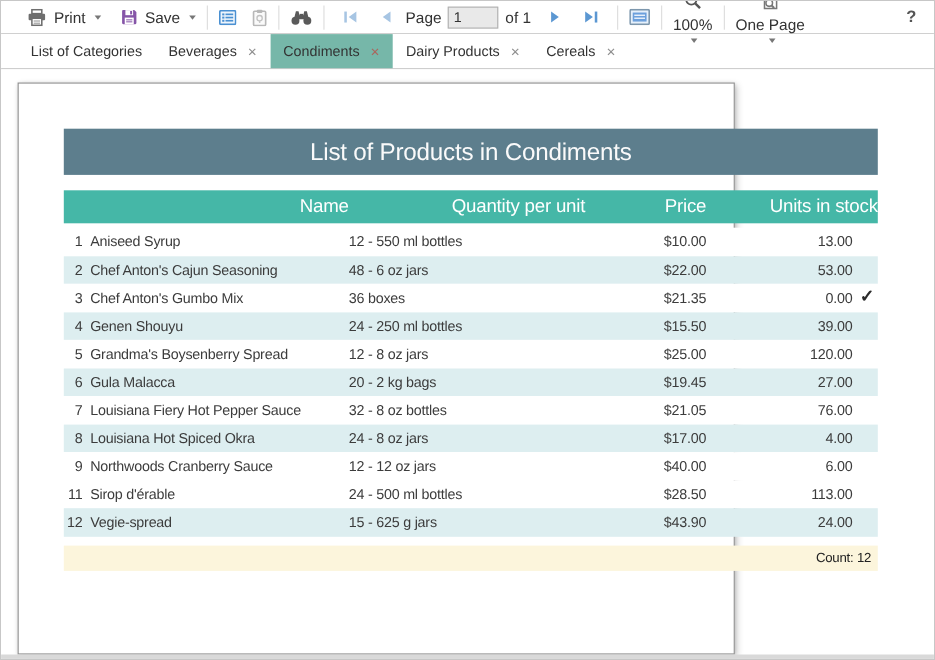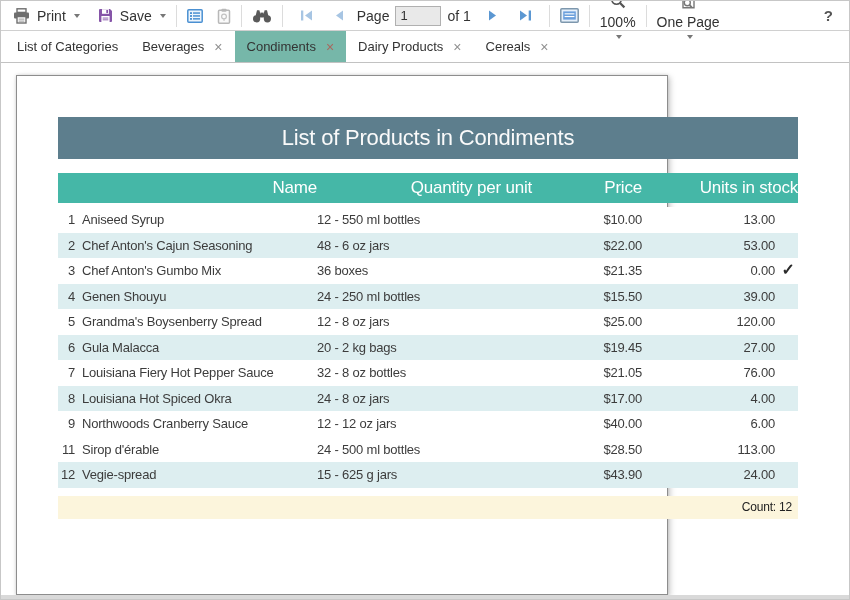--- a/index.html
+++ b/index.html
@@ -7,21 +7,21 @@
   body { font-family: "Liberation Sans", sans-serif; background: #fff; }
 
   .app {
     position: relative; width: 850px; height: 600px;
     border: 1px solid #c7c7c7; background: #fff; overflow: hidden;
   }
 
   
   .toolbar {
     height: 30px; display: flex; align-items: center;
-    padding: 0 10px 0 12px; border-bottom: 1px solid #d0d0d0;
+    padding: 0 10px 0 24px; border-bottom: 1px solid #d0d0d0;
     background: #fff; font-size: 14px; color: #333;
   }
   .tbtn { display: flex; align-items: center; gap: 5px; cursor: pointer; }
   .tbtn .lbl { margin-left: 2px; }
   .caret {
     width: 0; height: 0; margin-left: 3px;
     border-left: 3.5px solid transparent; border-right: 3.5px solid transparent;
     border-top: 4px solid #777;
   }
   .sep { width: 1px; height: 22px; background: #dcdcdc; margin: 0 10px; }
@@ -37,21 +37,21 @@
   }
   .of-label { margin-right: 4px; }
   .spacer { flex: 1; }
   .help { font-weight: bold; font-size: 15px; color: #555; margin-right: 6px; cursor: pointer; }
   .zoom-group, .viewmode-group { display: flex; align-items: center; gap: 5px; cursor: pointer; flex-direction: column; }
 
   
   .tabbar {
     height: 32px; display: flex; align-items: stretch;
     border-bottom: 1px solid #c2c2c2; background: #fff;
-    font-size: 13px; color: #333; padding-left: 4px;
+    font-size: 13px; color: #333; padding-left: 15px;
   }
   .tab { display: flex; align-items: center; padding: 0 12px; cursor: pointer; white-space: nowrap; }
   .tab.active { background: var(--active_tab_bg); }
   .tab-close { margin-left: 10px; font-size: 14px; color: #8f8f8f; line-height: 1; cursor: pointer; }
   .tab.active .tab-close { color: #a9675e; }
 
   
   .content { position: relative; height: 536px; background: #fff; }
   .page {
     position: absolute; left: 15px; top: 12px; width: 652px; height: 520px;

